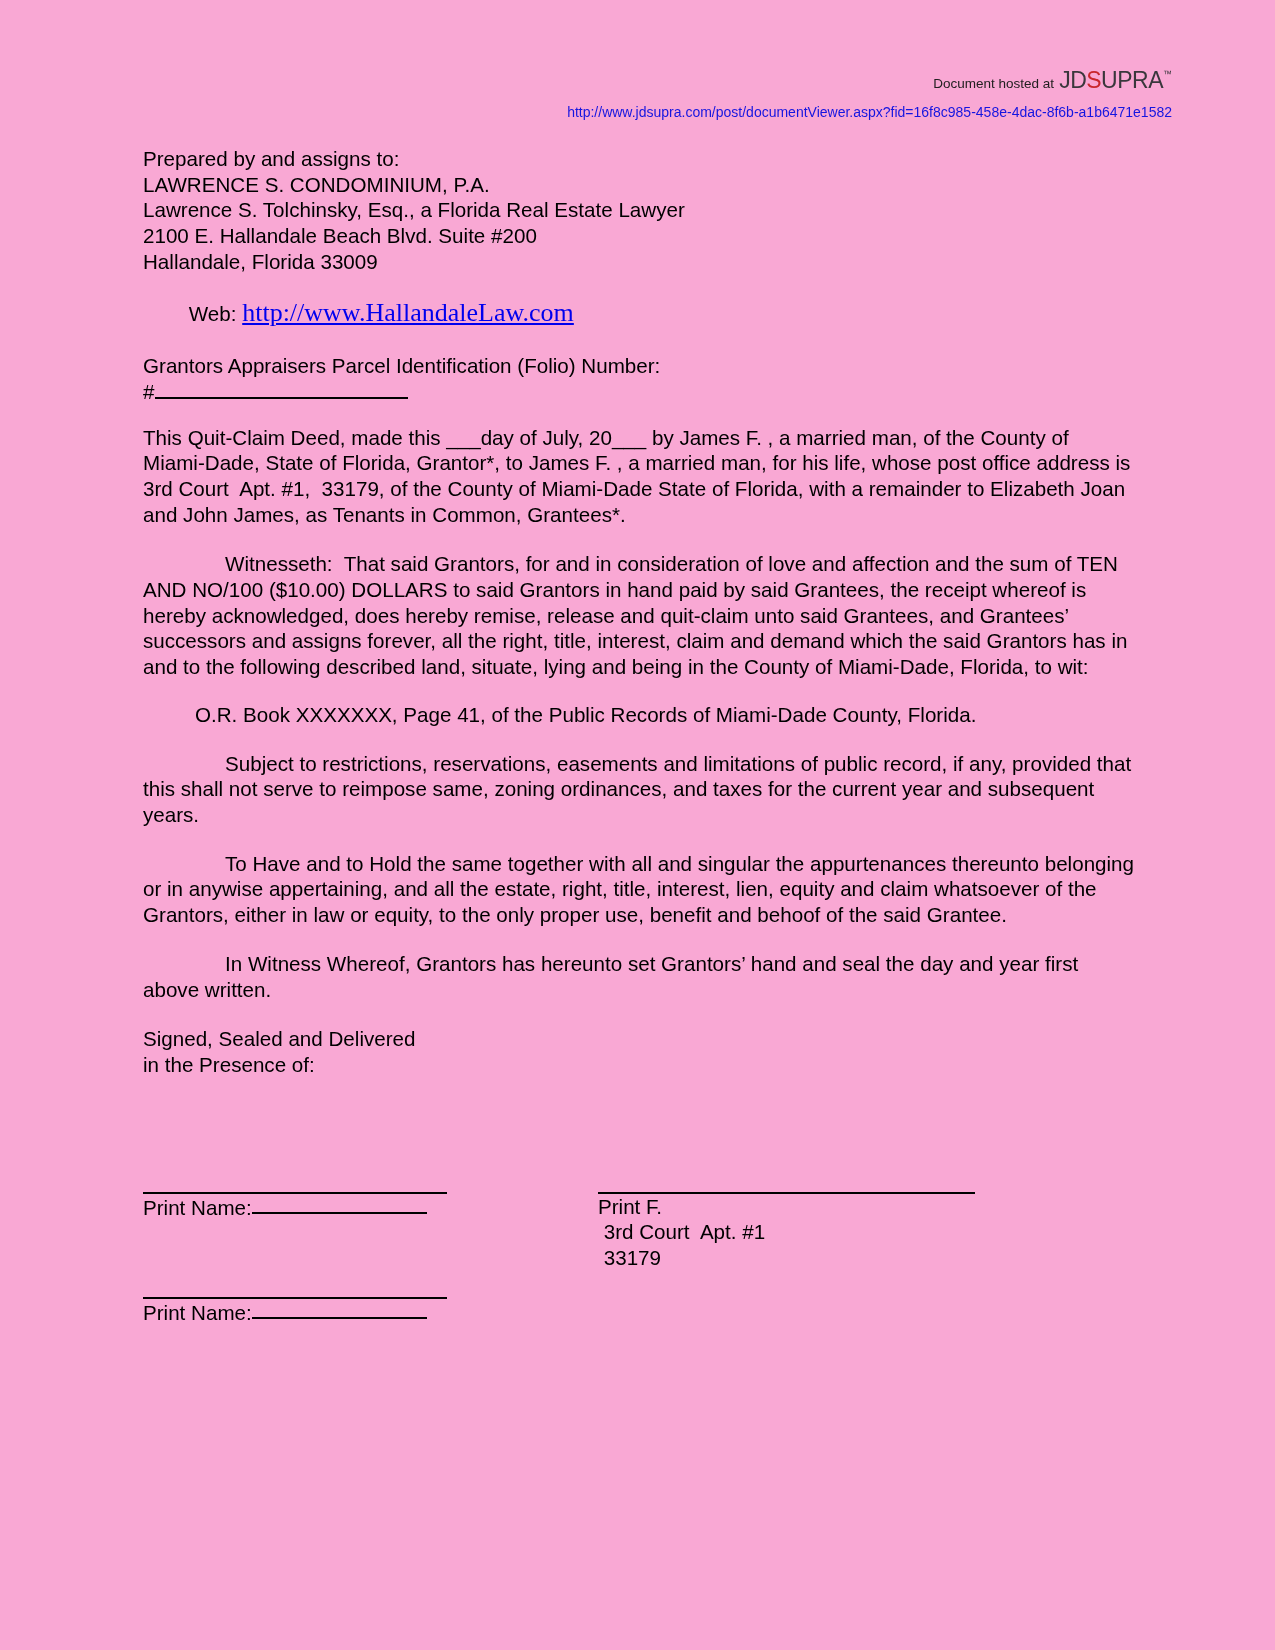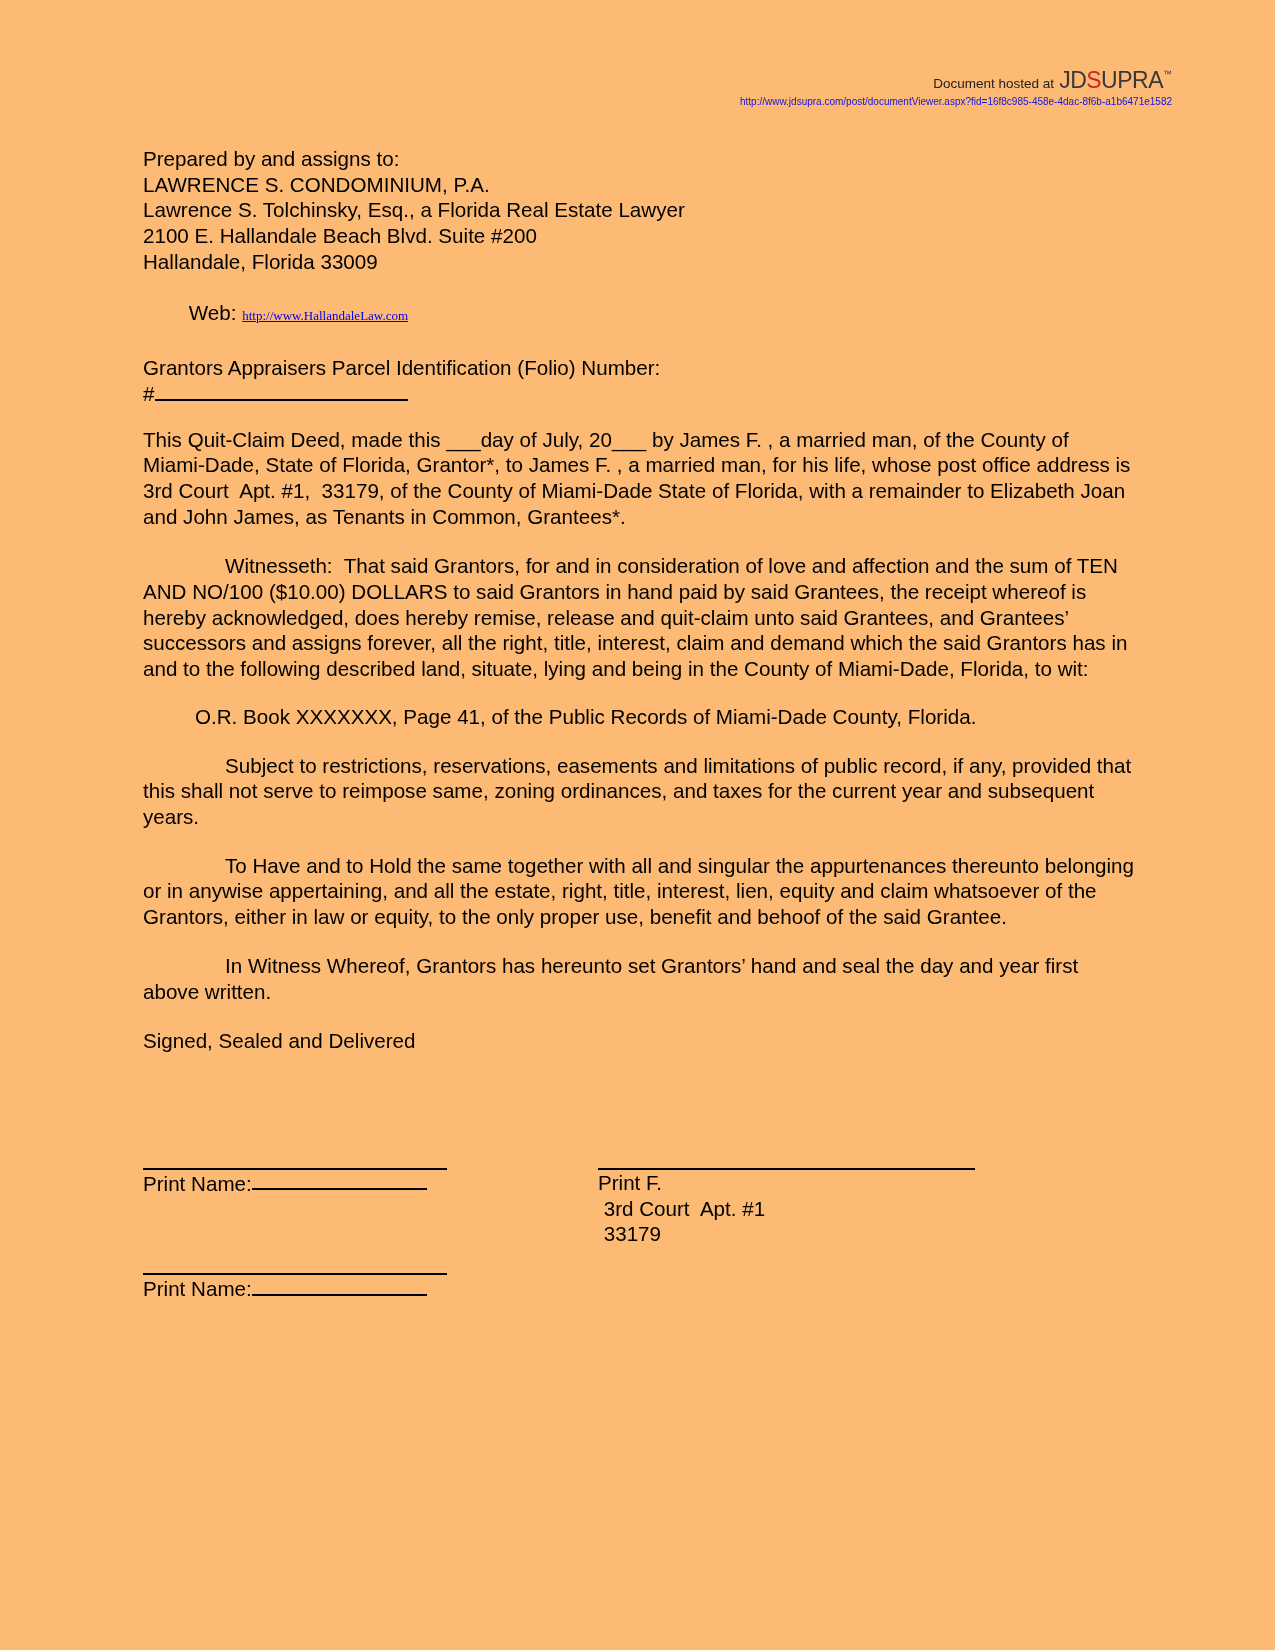--- a/index.html
+++ b/index.html
@@ -1,57 +1,57 @@
 <!DOCTYPE html>
 <html><head>
 <meta charset="utf-8">
 <style>
   html,body { margin:0; padding:0; background:#ffffff; }
   .page {
     position:relative;
     width:1275px;
     height:1650px;
-    background:#fdba74;
+    background:#f9a8d4;
     font-family:"Liberation Sans", sans-serif;
     color:#000000;
     overflow:hidden;
     text-decoration:underline;
   }
 
   
   .doc-header {
     position:absolute;
     top:68px;
     right:103px;
     text-align:right;
     line-height:1.1;
   }
   .hosted-line { font-size:13.5px; color:#232021; white-space:nowrap; }
   .logo { font-size:23px; color:#3a373c; letter-spacing:-0.5px; margin-left:5px; }
   .logo .logo-s { color:#c9262c; }
   .logo-tm { font-size:9px; color:#3a373c; vertical-align:11px; letter-spacing:0; }
-  .doc-url { font-size:10px; color:#1515e0; margin-top:3px; white-space:nowrap; }
+  .doc-url { font-size:14px; color:#1515e0; margin-top:12px; white-space:nowrap; }
   .doc-url a { color:#1515e0; text-decoration:none; }
 
   
   .content {
     position:absolute;
     left:143px;
     top:146px;
     width:992px;
     font-size:20.6px;
     line-height:25.7px;
   }
   .content div, .content p { margin:0; }
 
   .block-firm { margin-top:25px; }
   .web-line { white-space:pre-wrap; }
   .web-link {
     font-family:"Liberation Serif", serif;
-    font-size:13px;
+    font-size:26px;
     color:#0000ee;
     text-decoration:underline;
     text-align:right;
   }
 
   .block-folio { margin-top:72px; }
   .folio-line { white-space:nowrap; }
   .folio-blank {
     display:inline-block;
     width:253px;
@@ -142,20 +142,21 @@
     </div>
 
     <p class="para para-indent para-subject">Subject to restrictions, reservations, easements and limitations of public record, if any, provided that this shall not serve to reimpose same, zoning ordinances, and taxes for the current year and subsequent years.</p>
 
     <p class="para para-indent para-habendum">To Have and to Hold the same together with all and singular the appurtenances thereunto belonging or in anywise appertaining, and all the estate, right, title, interest, lien, equity and claim whatsoever of the Grantors, either in law or equity, to the only proper use, benefit and behoof of the said Grantee.</p>
 
     <p class="para para-indent para-witness">In Witness Whereof, Grantors has hereunto set Grantors’ hand and seal the day and year first above written.</p>
 
     <div class="signed-block">
       <div>Signed, Sealed and Delivered</div>
+      <div>in the Presence of:</div>
     </div>
 
     <div class="sig-row">
       <div class="sig-col-left">
         <div class="sig-line"></div>
         <div class="print-name-row">
           <span>Print Name:</span><span class="print-name-blank"></span>
         </div>
       </div>
       <div class="sig-spacer"></div>

